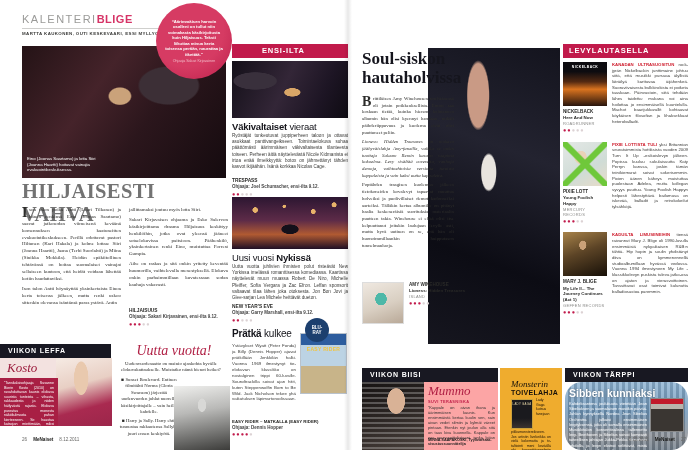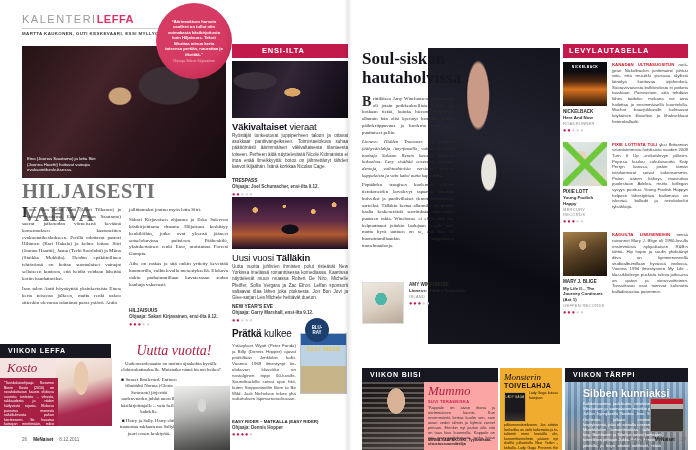--- a/index.html
+++ b/index.html
@@ -35,21 +35,21 @@
   .script-title { font-family:"Liberation Serif",serif; font-style:italic; color:#b01f44; }
 </style>
 </head>
 <body>
 
 <div id="spread">
 
   <div class="abs" style="left:0;top:0;width:348px;height:450px;">
 
     <div class="abs" style="left:22px;top:13px;width:204px;">
-      <div class="kicker"><span>KALENTERI</span><b>LEFFA</b></div>
+      <div class="kicker"><span>KALENTERI</span><b>BLIGE</b></div>
       <div class="byline">MARTTA KAUKONEN, OUTI KESKEVAARI, ESSI MYLLYOJA</div>
     </div>
 
     <div class="abs photo" style="left:22px;top:46px;width:204px;height:132px;background:
            radial-gradient(ellipse at 48% 38%, #caa27a 0 7%, rgba(0,0,0,0) 8%),
            radial-gradient(ellipse at 72% 30%, #3c2f36 0 14%, rgba(0,0,0,0) 15%),
            linear-gradient(125deg,#241316 0%, #45232a 35%, #2b161c 60%, #150b0f 100%);">
       <div class="abs" style="left:5px;bottom:5px;width:72px;font-size:4.3px;line-height:1.3;color:#fff;">Eino (Joonas Saartamo) ja lotta Siiri (Joanna Haartti) hoitavat vainajia evakuointikeskuksessa.</div>
     </div>
 
@@ -99,21 +99,21 @@
 
     <div class="abs photo" style="left:232px;top:197px;width:116px;height:52px;background:
            radial-gradient(circle at 20% 25%, #e8b36a 0 2.5%, rgba(0,0,0,0) 3%),
            radial-gradient(circle at 45% 18%, #e8b36a 0 2%, rgba(0,0,0,0) 2.5%),
            radial-gradient(circle at 70% 28%, #e8b36a 0 2.5%, rgba(0,0,0,0) 3%),
            radial-gradient(circle at 88% 15%, #e8b36a 0 2%, rgba(0,0,0,0) 2.5%),
            radial-gradient(ellipse at 50% 62%, #14101a 0 10%, rgba(0,0,0,0) 11%),
            linear-gradient(180deg,#2c1631 0%, #5d2b48 45%, #b05a32 72%, #1f1026 100%);"></div>
 
     <div class="abs ei-title" style="left:232px;top:252px;width:116px;">
-      <span>Uusi vuosi </span><b>Tälläkin</b>
+      <span>Uusi vuosi </span><b>Nykissä</b>
     </div>
     <div class="abs ei-body" style="left:232px;top:264px;width:116px;height:40px;overflow:hidden;">Uutta vuotta juhlivien ihmisten polut risteävät New Yorkissa imelässä romanttisessa komediassa. Kaartissa näyttelevät muun muassa Robert De Niro, Michelle Pfeiffer, Sofía Vergara ja Zac Efron. Leffan sponsorit valtaavat tilaa lähes joka otoksesta. Jon Bon Jovi ja Glee-sarjan Lea Michele heittävät dueton.</div>
     <div class="abs credit" style="left:232px;top:304px;width:116px;">
       <div class="t">NEW YEAR'S EVE</div>
       <div style="font-weight:bold;color:#444;">Ohjaaja: Garry Marshall, ensi-ilta 9.12.</div>
       <div class="stars"><span class="on">●●</span><span class="off">●●●</span></div>
     </div>
 
     <div class="abs ei-title" style="left:232px;top:328px;width:80px;font-size:10px;">
       <b>Prätkä</b><span> kulkee</span>
@@ -259,35 +259,35 @@
       <div class="abs photo" style="left:0;top:0;width:62px;height:68px;background:
              radial-gradient(ellipse at 55% 28%, #d9b296 0 18%, rgba(0,0,0,0) 19%),
              repeating-linear-gradient(180deg, rgba(255,255,255,0.25) 0 2px, rgba(0,0,0,0) 2px 5px),
              linear-gradient(160deg,#171413 0%, #2a2422 45%, #4a413c 100%);"></div>
       <div class="abs script-title" style="left:66px;top:1px;font-size:13px;">Mummo</div>
       <div class="abs" style="left:66px;top:17px;font-size:3.9px;font-weight:bold;color:#c0204a;letter-spacing:0.4px;">SUVI TERÄSNISKA</div>
       <div class="abs" style="left:66px;top:23px;width:67px;height:34px;overflow:hidden;font-size:4px;line-height:1.26;color:#333;text-align:justify;">“Kappale on aivan ihana ja äärimmäisen kaunis. Kun ensimmäistä kertaa kuulin sen, sain aivan vedet silmiin ja kylmät väreet pintaan. Etenkin nyt joulun alla sitä on taas kiva kuunnella. Kappale on osa saunasoittolistaani, jonka laitan soimaan yksin saunoessani ja jonka mukana hoilotan täysillä.”</div>
       <div class="abs" style="left:66px;bottom:3px;width:67px;font-size:3.8px;font-weight:bold;color:#222;line-height:1.25;">MINNA SAAPAKOSKI, Tyylivarkaat-sisustussuunnittelija</div>
     </div>
 
-    <div class="abs" style="left:152px;top:368px;width:62px;height:82px;background:#efac2e;padding:4px;overflow:hidden;">
+    <div class="abs" style="left:152px;top:368px;width:62px;height:82px;background:#efac2e;padding:11px;overflow:hidden;">
       <div class="serif" style="font-style:italic;font-size:9px;color:#17110a;">Monsterin</div>
       <div style="font-weight:bold;font-size:7px;color:#17110a;letter-spacing:0.3px;">TOIVELAHJA</div>
       <div style="margin-top:2px;overflow:hidden;">
         <div class="photo" style="float:left;width:22px;height:30px;margin:1px 3px 1px 0;background:linear-gradient(180deg,#1a1a1e 0 65%, #3c3430 100%);border:1px solid #caa13c;">
           <div style="font-size:2.8px;color:#e8d8a8;text-align:center;margin-top:2px;letter-spacing:0.3px;">LADY GAGA</div>
         </div>
         <div style="font-size:3.5px;line-height:1.3;color:#1c1208;text-align:justify;">Lady Gaga kutsuu fanejaan pikkumonstereikseen. Jos artistin livekeikka on vielä kokematta ja tv-taltiointi meni keväällä ohi, konserttitunnelmiin pääsee nyt dvd:llä julkaistulla New Yorkin -keikalla. Lady Gaga Presents the Monster Ball Tour: At Madison Square Garden on viihdyttävä, vaikka uskonnollisuusteemat sekä mustavalkoiset backstagekuvat tuovat mieleen In Bed with Madonnan vuodelta 1991.</div>
       </div>
     </div>
 
     <div class="abs banner-black" style="left:217px;top:368px;width:123px;height:14px;">VIIKON TÄRPPI</div>
     <div class="abs photo" style="left:217px;top:382px;width:123px;height:68px;background:
            repeating-linear-gradient(90deg, rgba(255,255,255,0.18) 0 3px, rgba(0,0,0,0.12) 3px 6px),
-           linear-gradient(180deg,#8fb4d4 0%, #6d94b6 45%, #8a8f96 78%, #6f7d8a 100%);padding:5px 18px;overflow:hidden;">
+           linear-gradient(180deg,#8fb4d4 0%, #6d94b6 45%, #8a8f96 78%, #6f7d8a 100%);padding:5px 4px;overflow:hidden;border-radius:17px;">
       <div style="font-weight:bold;font-size:10.5px;color:#fff;text-shadow:0 0 2px rgba(0,0,0,0.4);">Sibben kunniaksi</div>
       <div style="width:78px;margin-top:2px;font-size:4px;line-height:1.3;color:#fff;text-align:justify;">Kahdeksantena joulukuuta vietetään Jean Sibeliuksen ja suomalaisen musiikin päivää. Juhlan kynnyksellä Nordea Jean Sibelius Orchestra julkaisi ensimmäisen levytyksensä, joka oli samalla ensimmäinen Musiikkitalon konserttisalissa tallennettu levy. Beethoven ja Sibelius soivat komeasti taiteellisen johtajan Jukka-Pekka Sarasteen johdolla, ja levyn ekstrat selittävät, mistä parissa yhteispelissä on kyse.</div>
       <div class="abs photo" style="right:4px;top:16px;width:34px;height:34px;background:linear-gradient(180deg,#b8b4ac 0 30%, #3a3632 30% 100%);border:1px solid #888;">
         <div style="width:100%;height:5px;background:#c11a2b;"></div>
       </div>
     </div>
 
     <div class="abs" style="right:10px;top:437px;font-size:4.6px;color:#6a6a68;display:flex;gap:6px;align-items:center;">
       <span>8.12.2011</span>
       <span style="font-weight:bold;color:#1a1a18;">MeNaiset</span>

